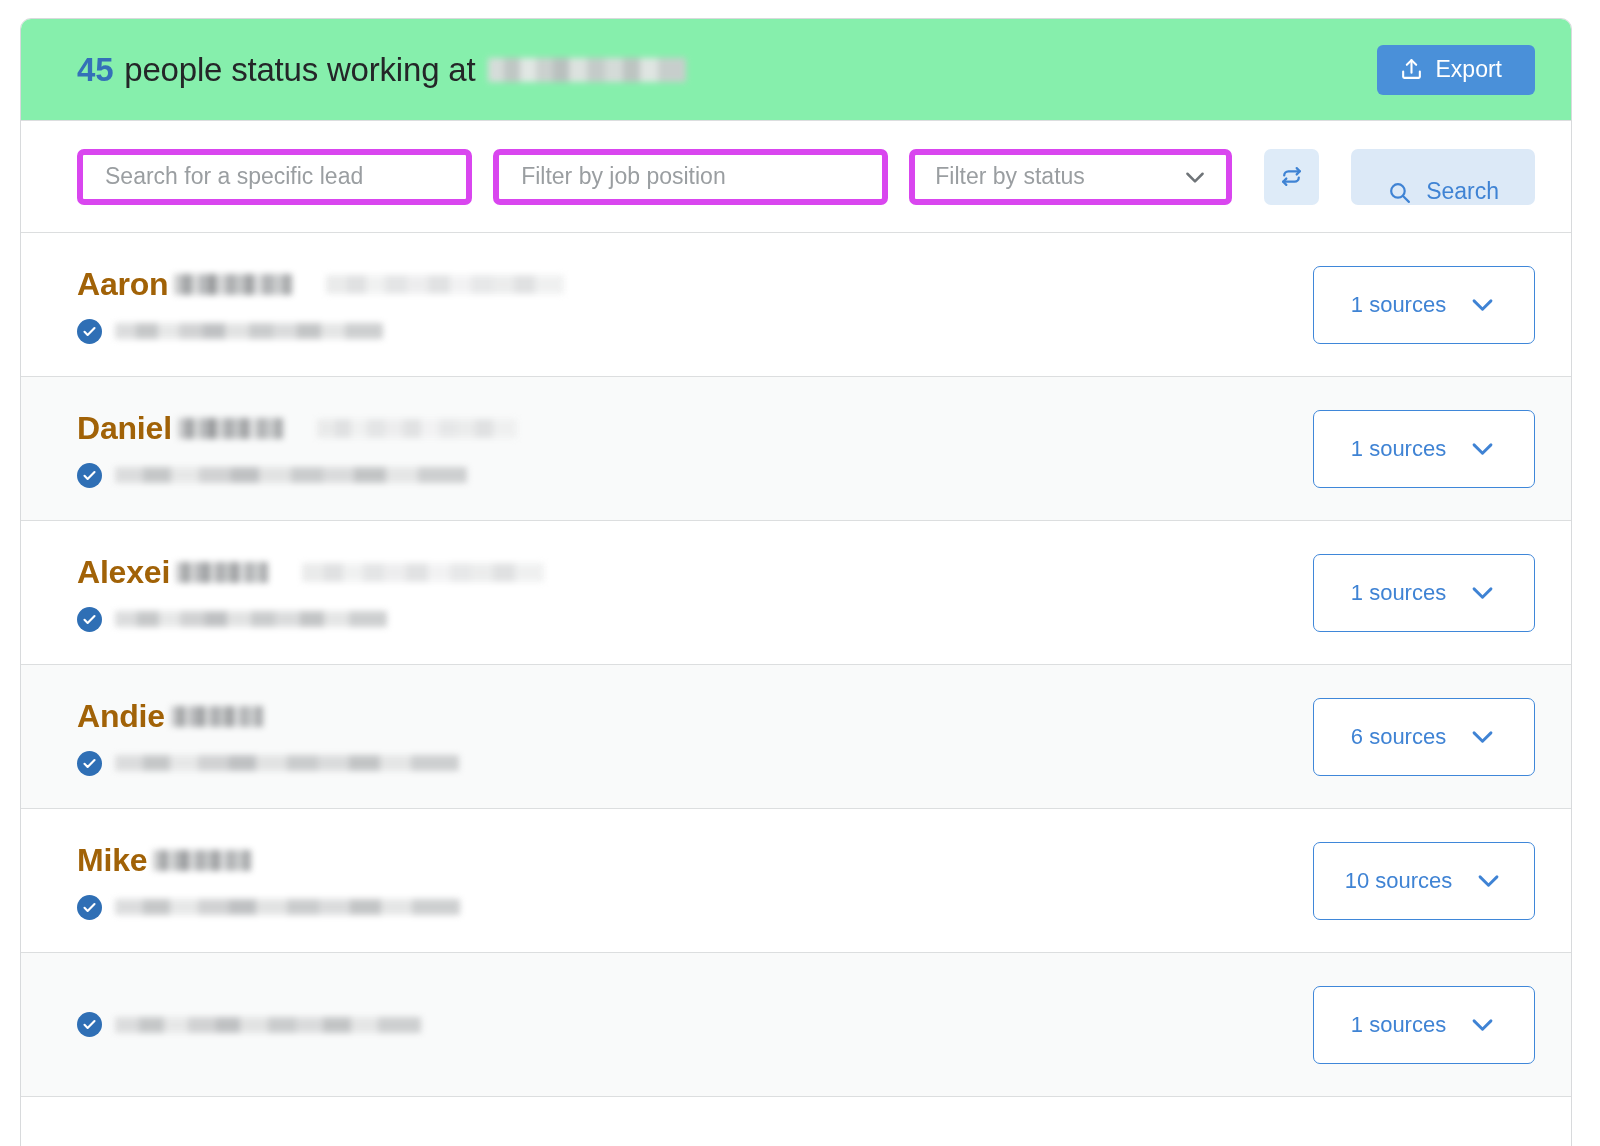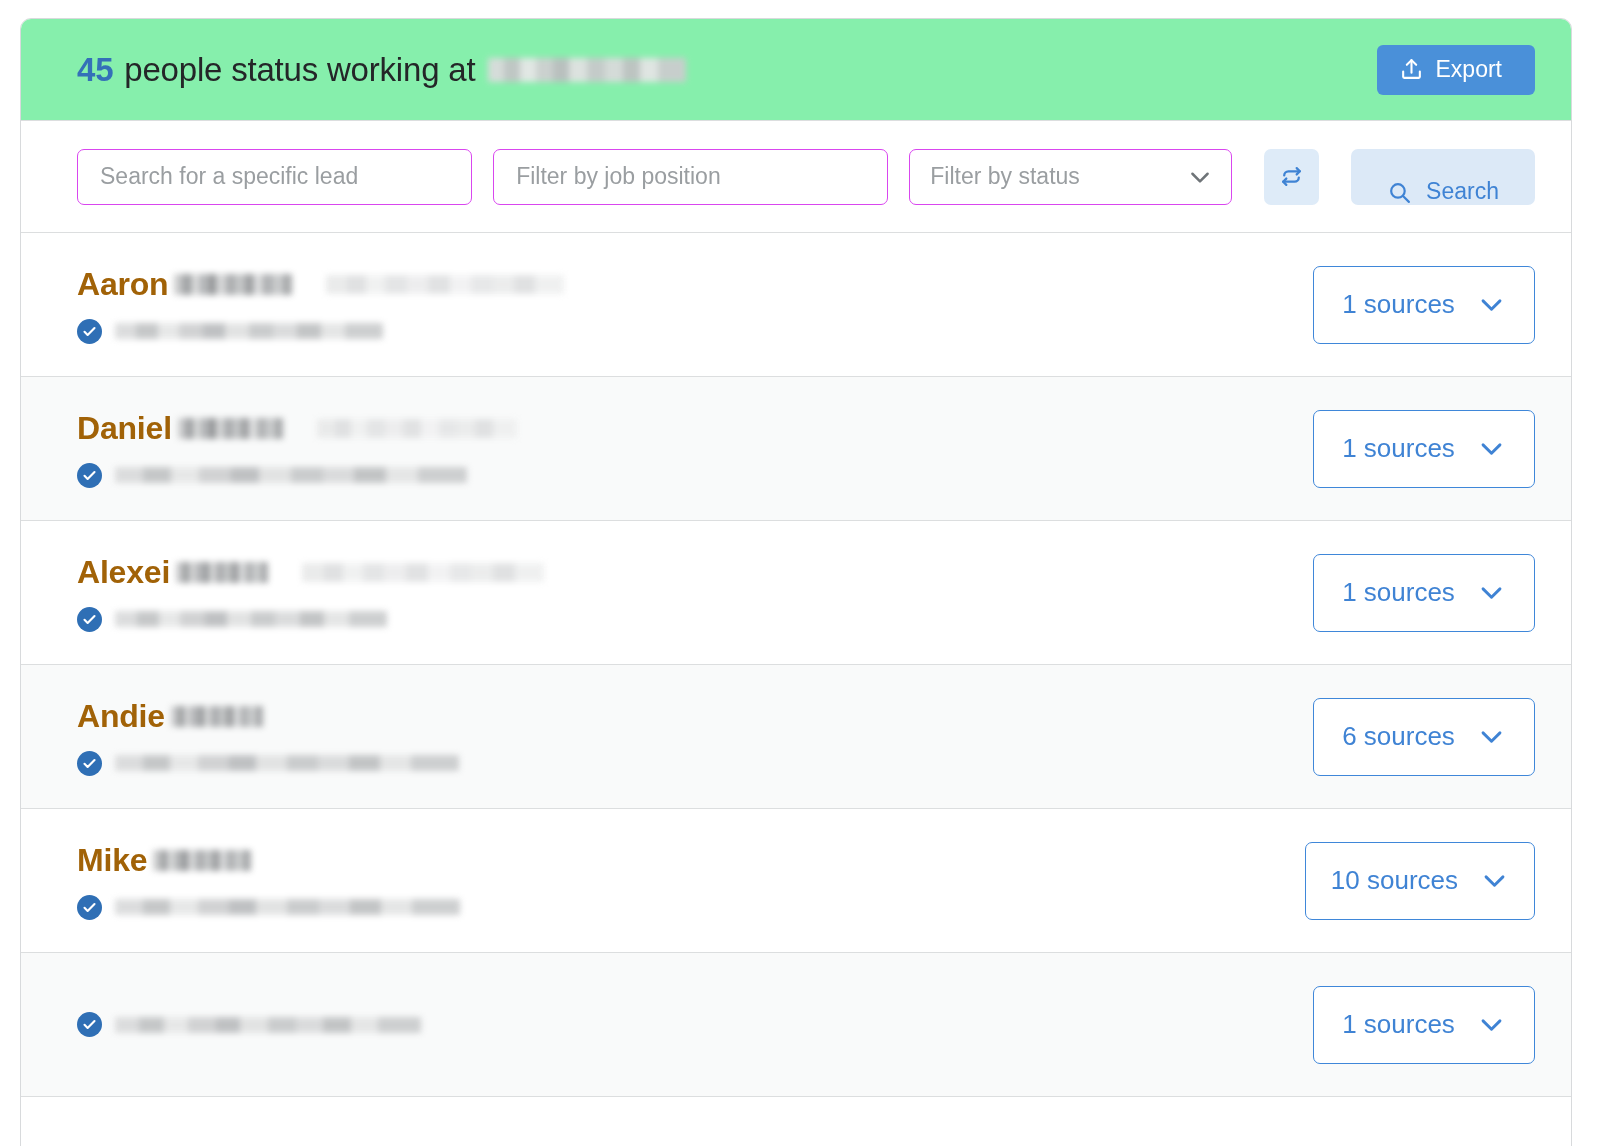--- a/index.html
+++ b/index.html
@@ -109,21 +109,21 @@
     height: 112px;
     border-bottom: 1px solid #dcdedf;
     display: flex;
     align-items: center;
     padding: 0 36px 0 56px;
     gap: 21px;
     background: #fff;
   }
   .field {
     height: 56px;
-    border: 1px solid #d946ef;
+    border: 6px solid #d946ef;
     border-radius: 7px;
     background: #fff;
     display: flex;
     align-items: center;
     padding: 0 20px;
     font-size: 23px;
     color: #9a9ea1;
     cursor: text;
     font-family: "Liberation Sans", sans-serif;
   }
@@ -215,21 +215,21 @@
   .sources-btn {
     display: flex;
     align-items: center;
     justify-content: center;
     gap: 22px;
     height: 78px;
     border: 1px solid #3f87d9;
     border-radius: 7px;
     background: #ffffff;
     color: #3f83d4;
-    font-size: 26px;
+    font-size: 22px;
     padding: 0 25px;
     cursor: pointer;
     font-family: "Liberation Sans", sans-serif;
     white-space: nowrap;
     min-width: 222px;
   }
   .sources-btn .chev { flex: none; }
 </style>
 </head>
 <body>

